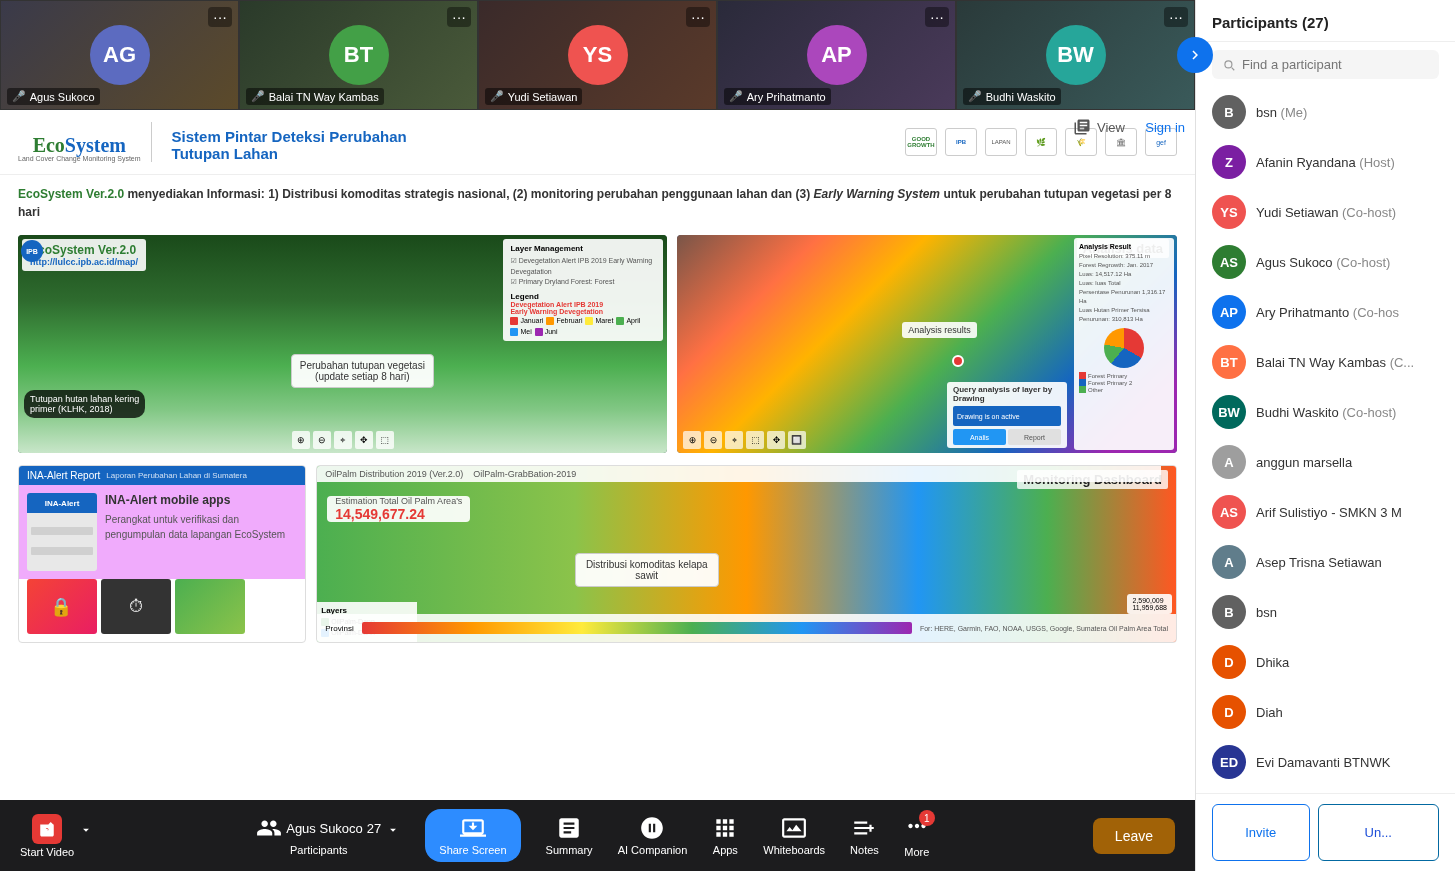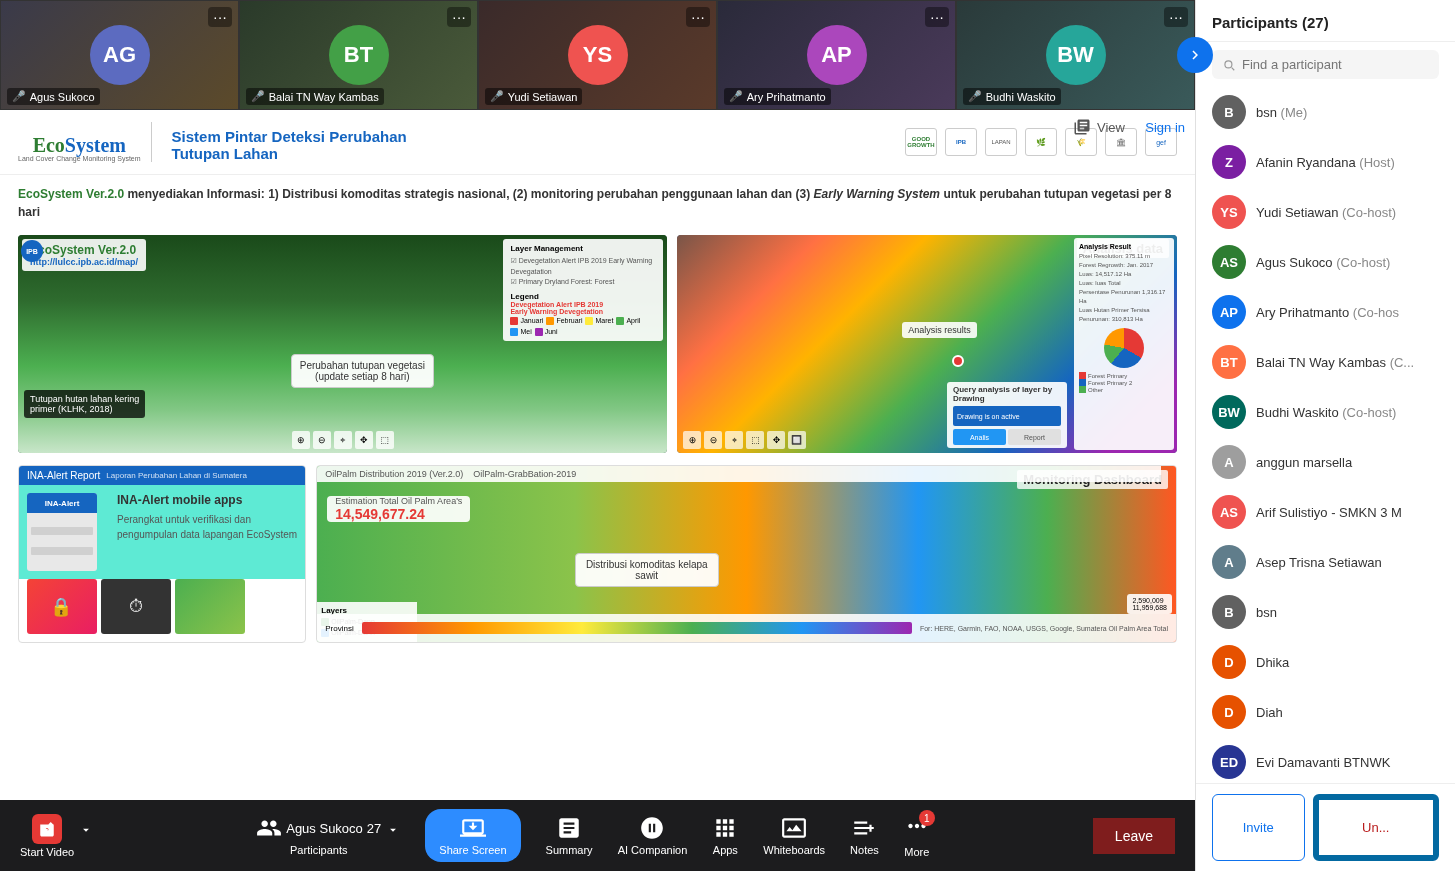--- a/index.html
+++ b/index.html
@@ -36,47 +36,47 @@
 
     
     .maps-row { display: flex; gap: 10px; padding: 6px 18px; height: 230px; }
     .map-left { flex: 1.3; background: #2e5741; border-radius: 4px; position: relative; overflow: hidden; }
     .map-right { flex: 1; background: #3a5a8a; border-radius: 4px; position: relative; overflow: hidden; }
 
     
     .bottom-row { display: flex; gap: 10px; padding: 6px 18px; height: 190px; }
     .ina-alert { flex: 0.6; background: #fff; border: 1px solid #ddd; border-radius: 4px; overflow: hidden; display: flex; flex-direction: column; }
     .ina-alert-header { background: #1565c0; color: #fff; padding: 4px 8px; display: flex; align-items: center; gap: 6px; font-size: 9px; }
-    .ina-alert-body { flex: 1; display: flex; gap: 20px; padding: 8px; background: #5eead4; }
+    .ina-alert-body { flex: 1; display: flex; gap: 8px; padding: 8px; background: #f0abfc; }
 
     .dashboard-area { flex: 1.8; background: #f5f5f5; border: 1px solid #ddd; border-radius: 4px; overflow: hidden; position: relative; }
 
     
     .sign-in-btn { position: absolute; top: 10px; right: 10px; background: transparent; border: none; color: #0e72ed; font-size: 13px; font-weight: 500; cursor: pointer; }
 
     
     .sidebar { width: 260px; background: #fff; display: flex; flex-direction: column; border-left: 1px solid #e0e0e0; }
     .sidebar-header { padding: 14px 16px 10px; border-bottom: 1px solid #eee; }
     .sidebar-header h3 { font-size: 15px; font-weight: 600; color: #222; }
     .search-box { margin: 8px 16px; background: #f5f5f5; border-radius: 6px; padding: 7px 10px; display: flex; align-items: center; gap: 6px; }
     .search-box input { border: none; background: transparent; outline: none; font-size: 13px; color: #666; flex: 1; }
     .participant-list { flex: 1; overflow-y: auto; }
     .participant-item { display: flex; align-items: center; gap: 10px; padding: 8px 16px; cursor: pointer; }
     .p-avatar { width: 34px; height: 34px; border-radius: 50%; display: flex; align-items: center; justify-content: center; font-size: 13px; font-weight: bold; color: #fff; flex-shrink: 0; }
     .p-name { font-size: 13px; color: #333; }
     .invite-bar { padding: 10px 16px; border-top: 1px solid #eee; display: flex; gap: 8px; }
     .invite-btn { flex: 1; padding: 8px; border: 1px solid #0e72ed; color: #0e72ed; background: #fff; border-radius: 6px; font-size: 13px; cursor: pointer; text-align: center; }
-    .unm-btn { flex: 1; padding: 20px; border: 6px solid #0369a1; color: #b91c1c; background: #fff; border-radius: 6px; font-size: 13px; cursor: pointer; text-align: center; }
+    .unm-btn { flex: 1; padding: 20px; border: 1px solid #0369a1; color: #1d4ed8; background: #fff; border-radius: 6px; font-size: 13px; cursor: pointer; text-align: center; }
 
     
     .toolbar { height: 71px; background: #1c1c1e; display: flex; align-items: center; justify-content: space-between; padding: 0 20px; }
     .toolbar-left { display: flex; align-items: center; gap: 5px; }
     .toolbar-center { display: flex; align-items: center; gap: 25px; }
     .toolbar-right { display: flex; align-items: center; gap: 10px; }
-    .leave-btn { background: #7f1d1d; color: #fff; border: none; border-radius: 0; padding: 10px 22px; font-size: 14px; font-weight: 500; cursor: pointer; }
+    .leave-btn { background: #a16207; color: #fff; border: none; border-radius: 8px; padding: 10px 22px; font-size: 14px; font-weight: 500; cursor: pointer; }
     .video-off-icon { width: 30px; height: 30px; background: #e53935; border-radius: 6px; display: flex; align-items: center; justify-content: center; }
 
     
     .av-purple { background: #7b1fa2; }
     .av-green { background: #2e7d32; }
     .av-blue { background: #0e72ed; }
     .av-orange { background: #e65100; }
     .av-teal { background: #00695c; }
     .av-indigo { background: #283593; }
 
@@ -257,21 +257,21 @@
                       <div style="width:8px;height:8px;background:#2196f3;border-radius:1px;"></div>
                       <span style="font-size:7px;">Mei</span>
                     </div>
                   <div style="display:flex; align-items:center; gap:2px;">
                       <div style="width:8px;height:8px;background:#9c27b0;border-radius:1px;"></div>
                       <span style="font-size:7px;">Juni</span>
                     </div>
                 </div>
               </div>
 
-              <div style="position:absolute; bottom:35px; left:6px; background:rgba(0,0,0,0.75); color:#fff; font-size:9px; padding:4px 6px; border-radius:3px;">Tutupan hutan lahan kering<br>primer (KLHK, 2018)</div>
+              <div style="position:absolute; bottom:35px; left:6px; background:rgba(0,0,0,0.75); color:#fff; font-size:9px; padding:4px 6px; border-radius:10px;">Tutupan hutan lahan kering<br>primer (KLHK, 2018)</div>
 
               <div style="position:absolute; bottom:65px; left:42%; background:rgba(255,255,255,0.95); border:1px solid #ccc; border-radius:4px; padding:5px 8px; font-size:10px; color:#333; text-align:center; white-space:nowrap;">Perubahan tutupan vegetasi<br>(update setiap 8 hari)</div>
 
               <div style="position:absolute; bottom:4px; left:50%; transform:translateX(-50%); display:flex; gap:3px;">
                 <div style="width:18px;height:18px;background:rgba(255,255,255,0.8);border-radius:2px;display:flex;align-items:center;justify-content:center;font-size:9px;">⊕</div>
                 <div style="width:18px;height:18px;background:rgba(255,255,255,0.8);border-radius:2px;display:flex;align-items:center;justify-content:center;font-size:9px;">⊖</div>
                 <div style="width:18px;height:18px;background:rgba(255,255,255,0.8);border-radius:2px;display:flex;align-items:center;justify-content:center;font-size:9px;">⌖</div>
                 <div style="width:18px;height:18px;background:rgba(255,255,255,0.8);border-radius:2px;display:flex;align-items:center;justify-content:center;font-size:9px;">✥</div>
                 <div style="width:18px;height:18px;background:rgba(255,255,255,0.8);border-radius:2px;display:flex;align-items:center;justify-content:center;font-size:9px;">⬚</div>
               </div>

